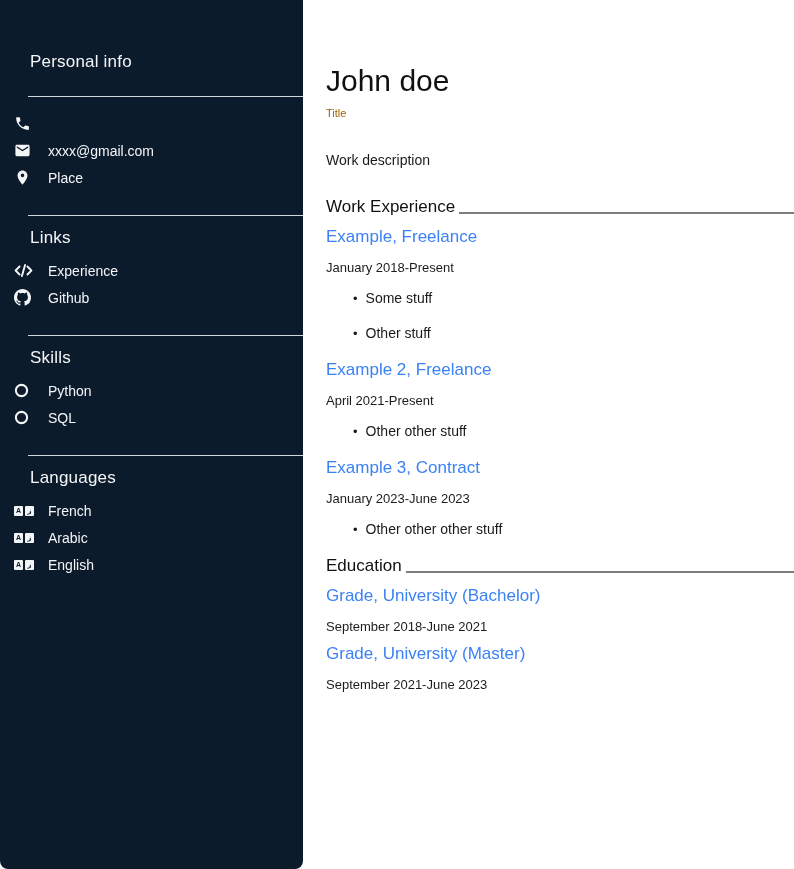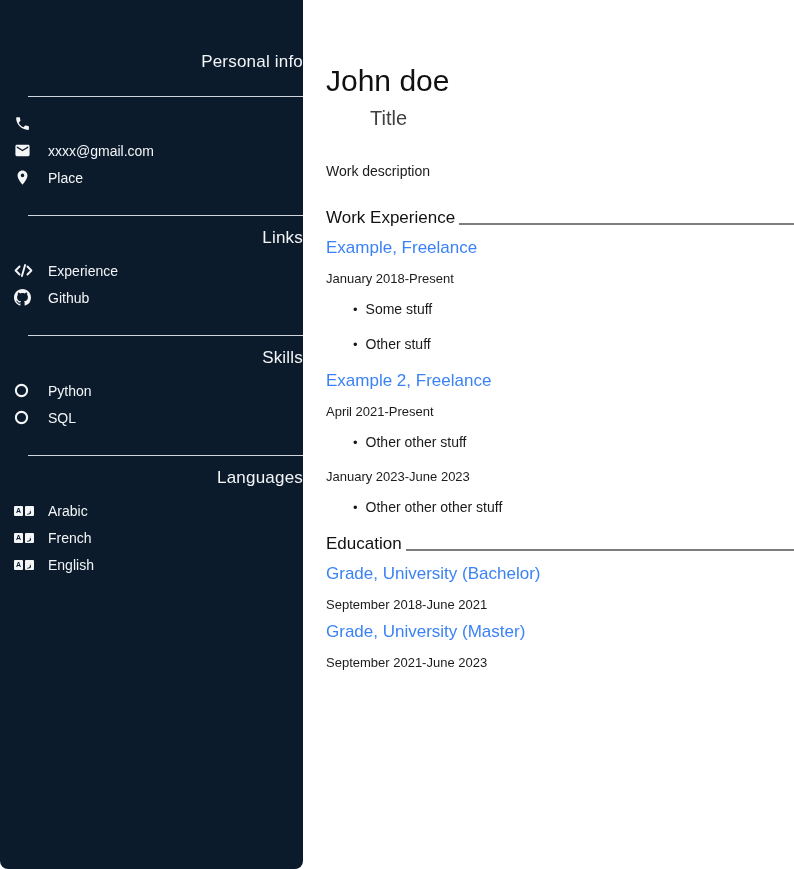--- a/index.html
+++ b/index.html
@@ -16,21 +16,21 @@
   .sidebar {
     position: absolute; left: 0; top: 0;
     width: 303px; height: 869px;
     background: #0c1b2c;
     color: #ffffff;
     padding-top: 52px;
     border-radius: 0 0 8px 8px;
   }
   .s-heading {
     font-size: 17px; font-weight: 400; color: #f3f5f7;
-    margin-left: 30px; letter-spacing: .2px; text-align: right;
+    margin-left: 30px; letter-spacing: .2px;
   }
   .s-rule {
     border: none; border-top: 1px solid #cfd6dc;
     margin: 24px 0 13px 28px;
   }
   .s-divider {
     border: none; border-top: 1px solid #cfd6dc;
     margin: 24px 0 12px 28px;
   }
   .s-row {
@@ -56,21 +56,21 @@
   }
 
   
   .main {
     position: absolute; left: 303px; top: 0; right: 0; bottom: 0;
     background: #ffffff;
     padding: 64px 0 0 23px;
     color: #151515;
   }
   .name { font-size: 30px; font-weight: 400; color: #111; margin-bottom: 9px; }
-  .job-title { font-size: 20px; color: #404040; margin-bottom: 33px; margin-left: 44px; }
+  .job-title { font-size: 11px; color: #a16207; margin-bottom: 33px; }
   .desc { font-size: 14px; color: #1a1a1a; margin-bottom: 29px; }
 
   .section-head {
     display: flex; align-items: flex-end;
     margin-bottom: 10px;
   }
   .section-head .txt { font-size: 17px; font-weight: 400; color: #111; white-space: nowrap; }
   .section-head .line {
     flex: 1 1 auto; height: 2px; background: #7d7d7d;
     margin: 0 0 3px 4px;
@@ -168,28 +168,28 @@
     </div>
 
     <hr class="s-divider">
     <div class="s-heading s-group-head">Languages</div>
 
     <div class="s-row">
       <span class="icon lang-ic">
         <span class="box">A</span>
           <span class="box">ز</span>
       </span>
-      <span class="lbl">Arabic</span>
+      <span class="lbl">French</span>
     </div>
     <div class="s-row">
       <span class="icon lang-ic">
         <span class="box">A</span>
           <span class="box">ز</span>
       </span>
-      <span class="lbl">French</span>
+      <span class="lbl">Arabic</span>
     </div>
     <div class="s-row">
       <span class="icon lang-ic">
         <span class="box">A</span>
           <span class="box">ز</span>
       </span>
       <span class="lbl">English</span>
     </div>
 
   </aside>
@@ -225,20 +225,21 @@
       <div class="entry-date">April 2021-Present</div>
       <ul class="bullets">
         <li>
             <span class="dot">•</span>
             <span>Other other stuff</span>
           </li>
       </ul>
     </div>
 
     <div class="entry">
+      <div class="entry-title">Example 3, Contract</div>
       <div class="entry-date">January 2023-June 2023</div>
       <ul class="bullets">
         <li>
             <span class="dot">•</span>
             <span>Other other other stuff</span>
           </li>
       </ul>
     </div>
 
     <div class="section-education">

